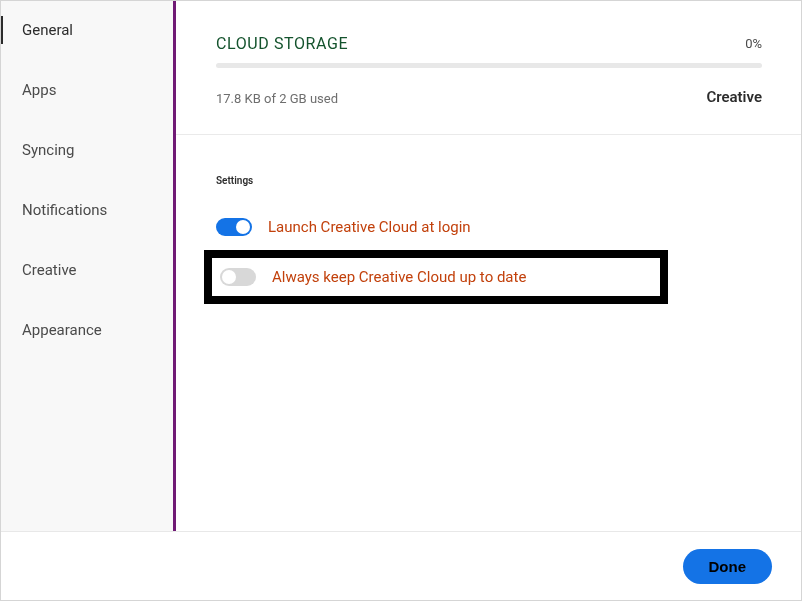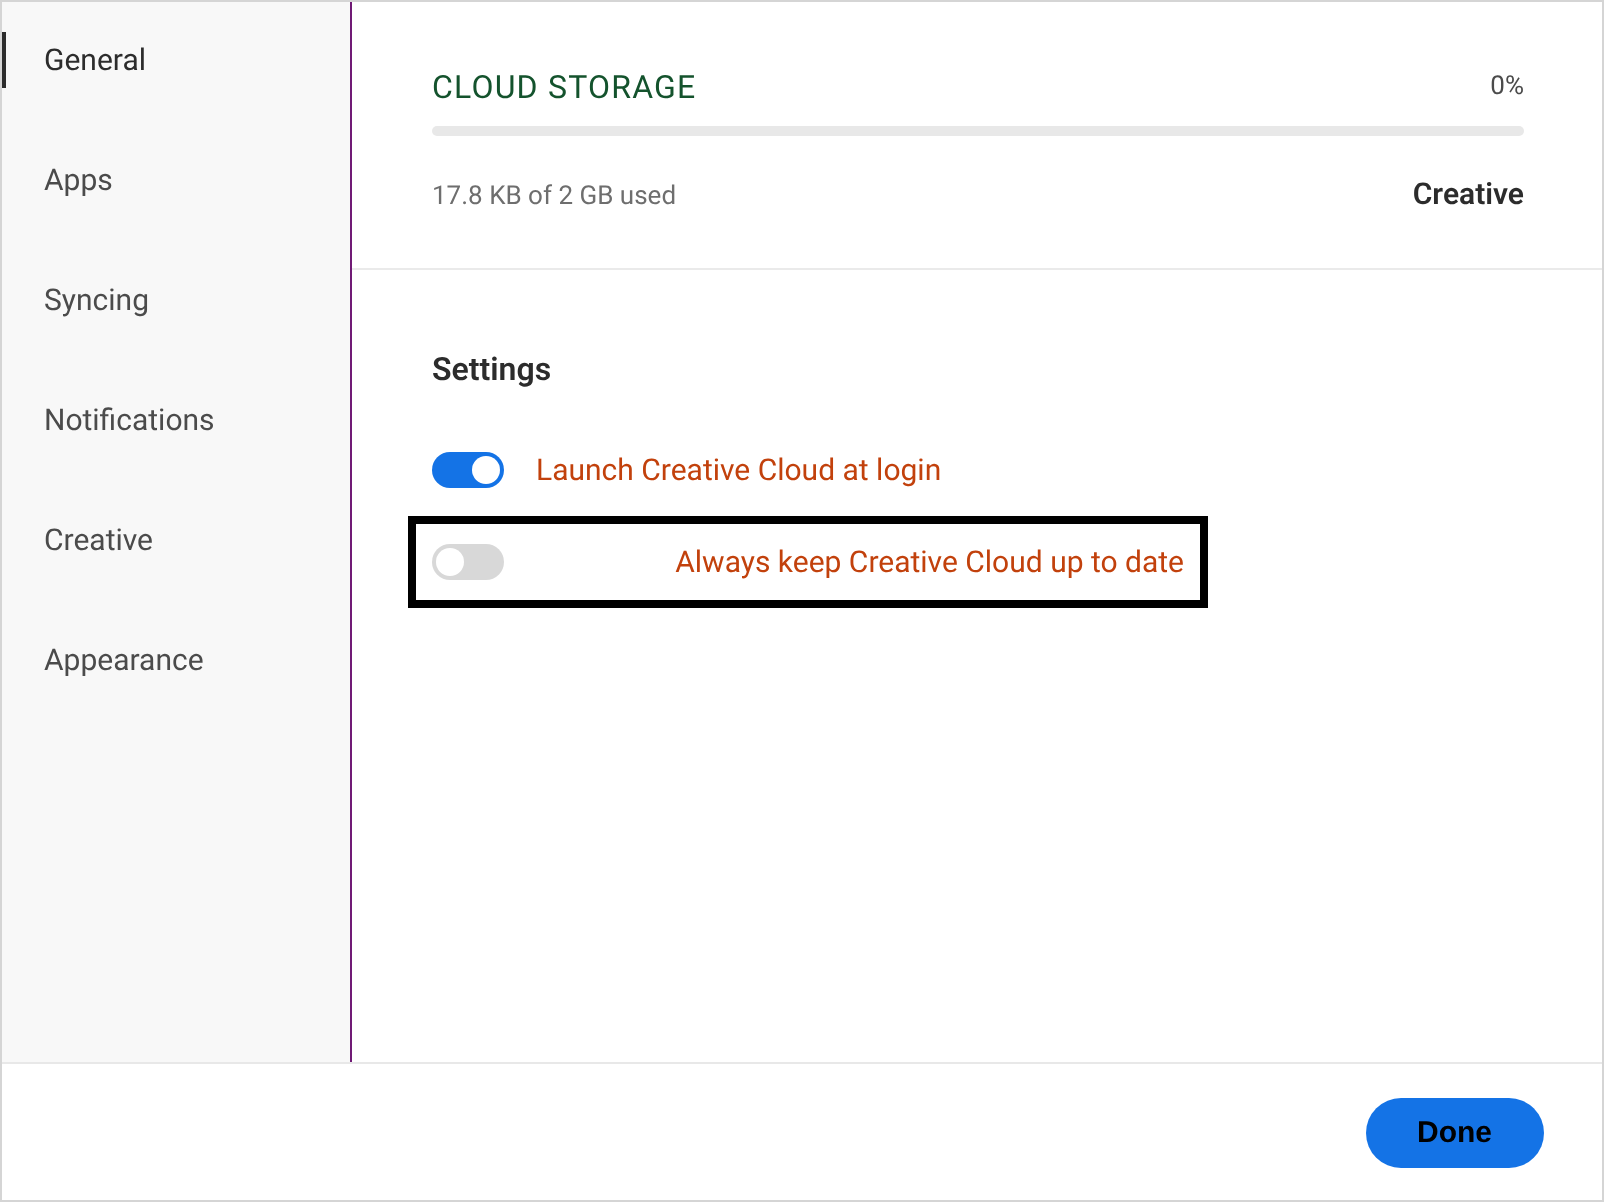--- a/index.html
+++ b/index.html
@@ -16,21 +16,21 @@
       position: relative;
     }
     .container {
       display: flex;
       height: 532px;
       border-bottom: 1px solid #e8e8e8;
     }
     .sidebar {
       width: 176px;
       background: #f8f8f8;
-      border-right: 1px solid #701a75;
+      border-right: 3px solid #701a75;
       padding-top: 0;
     }
     .sidebar-item {
       padding: 21px 22px 21px 22px;
       font-size: 15px;
       color: #4b4b4b;
       cursor: pointer;
       position: relative;
     }
     .sidebar-item.active {
@@ -152,38 +152,37 @@
     .upgrade-link {
       font-size: 15px;
       font-weight: 600;
       color: #2c2c2c;
       cursor: pointer;
     }
     .settings-section {
       padding: 40px 40px 30px 40px;
     }
     .settings-title {
-      font-size: 16px;
+      font-size: 10px;
       font-weight: 600;
       color: #2c2c2c;
       margin-bottom: 24px;
     }
     .setting-row {
       display: flex;
       align-items: center;
       gap: 16px;
       padding: 8px 0;
     }
     .highlighted-row {
-      border: 4px solid #000000;
+      border: 8px solid #000000;
       padding: 10px 8px;
       margin-left: -12px;
       margin-top: 6px;
-      width: 400px;
-      justify-content: space-between;
+      width: 464px;
     }
     .toggle {
       width: 36px;
       height: 18px;
       border-radius: 10px;
       position: relative;
       cursor: pointer;
       flex-shrink: 0;
     }
     .toggle.on {

